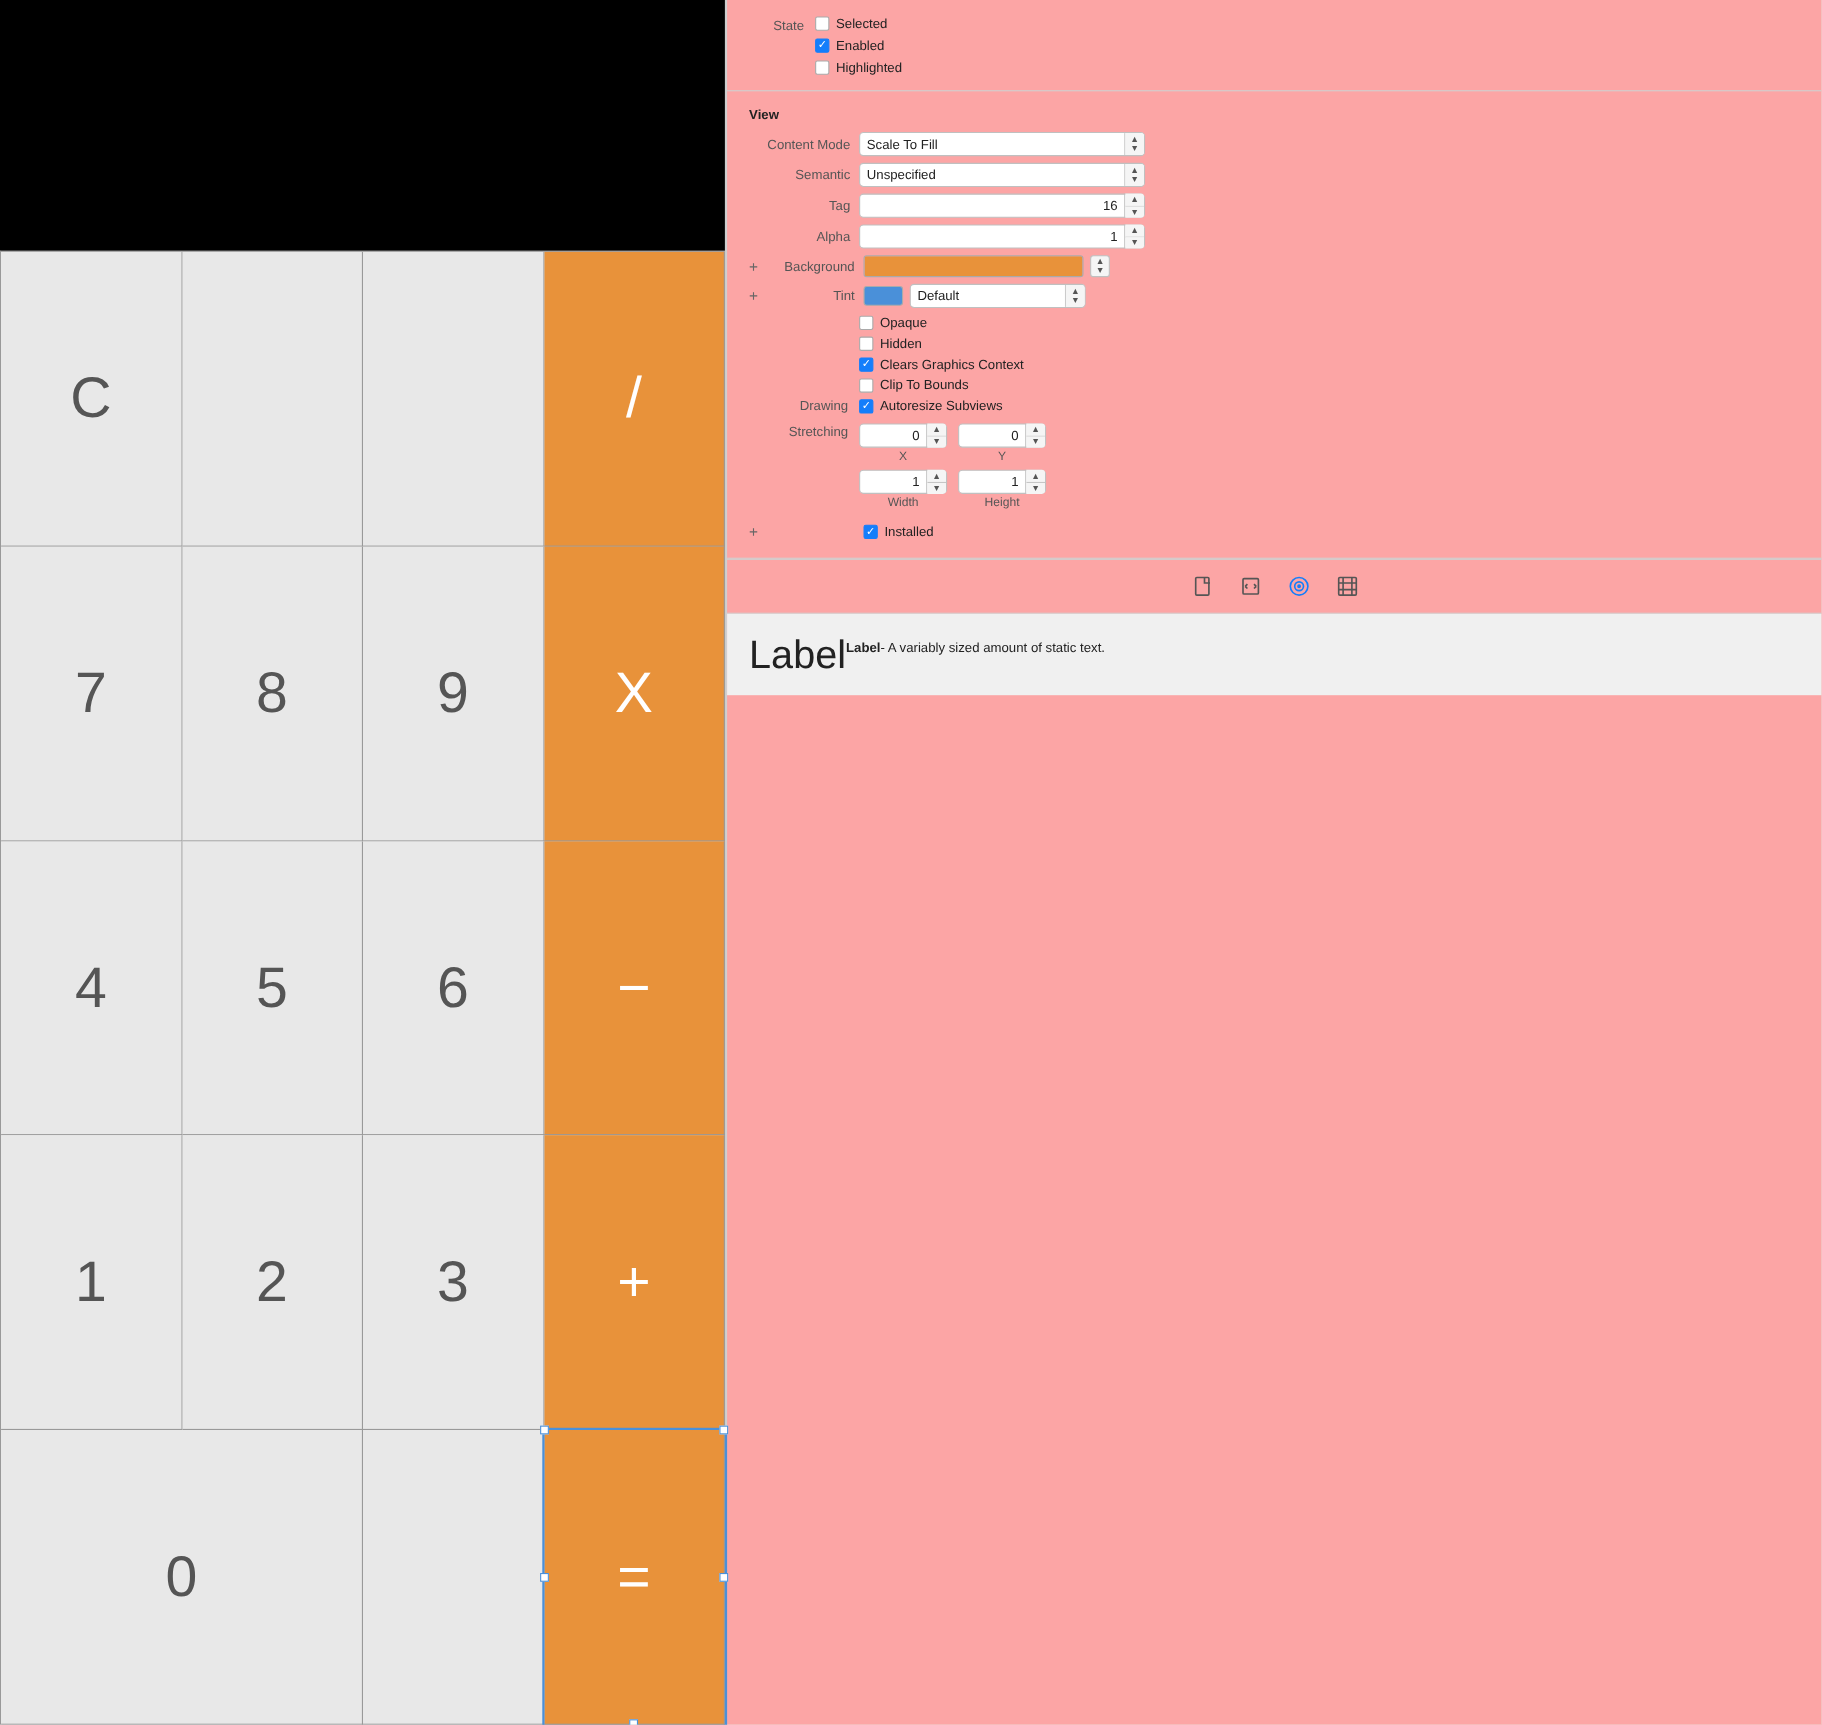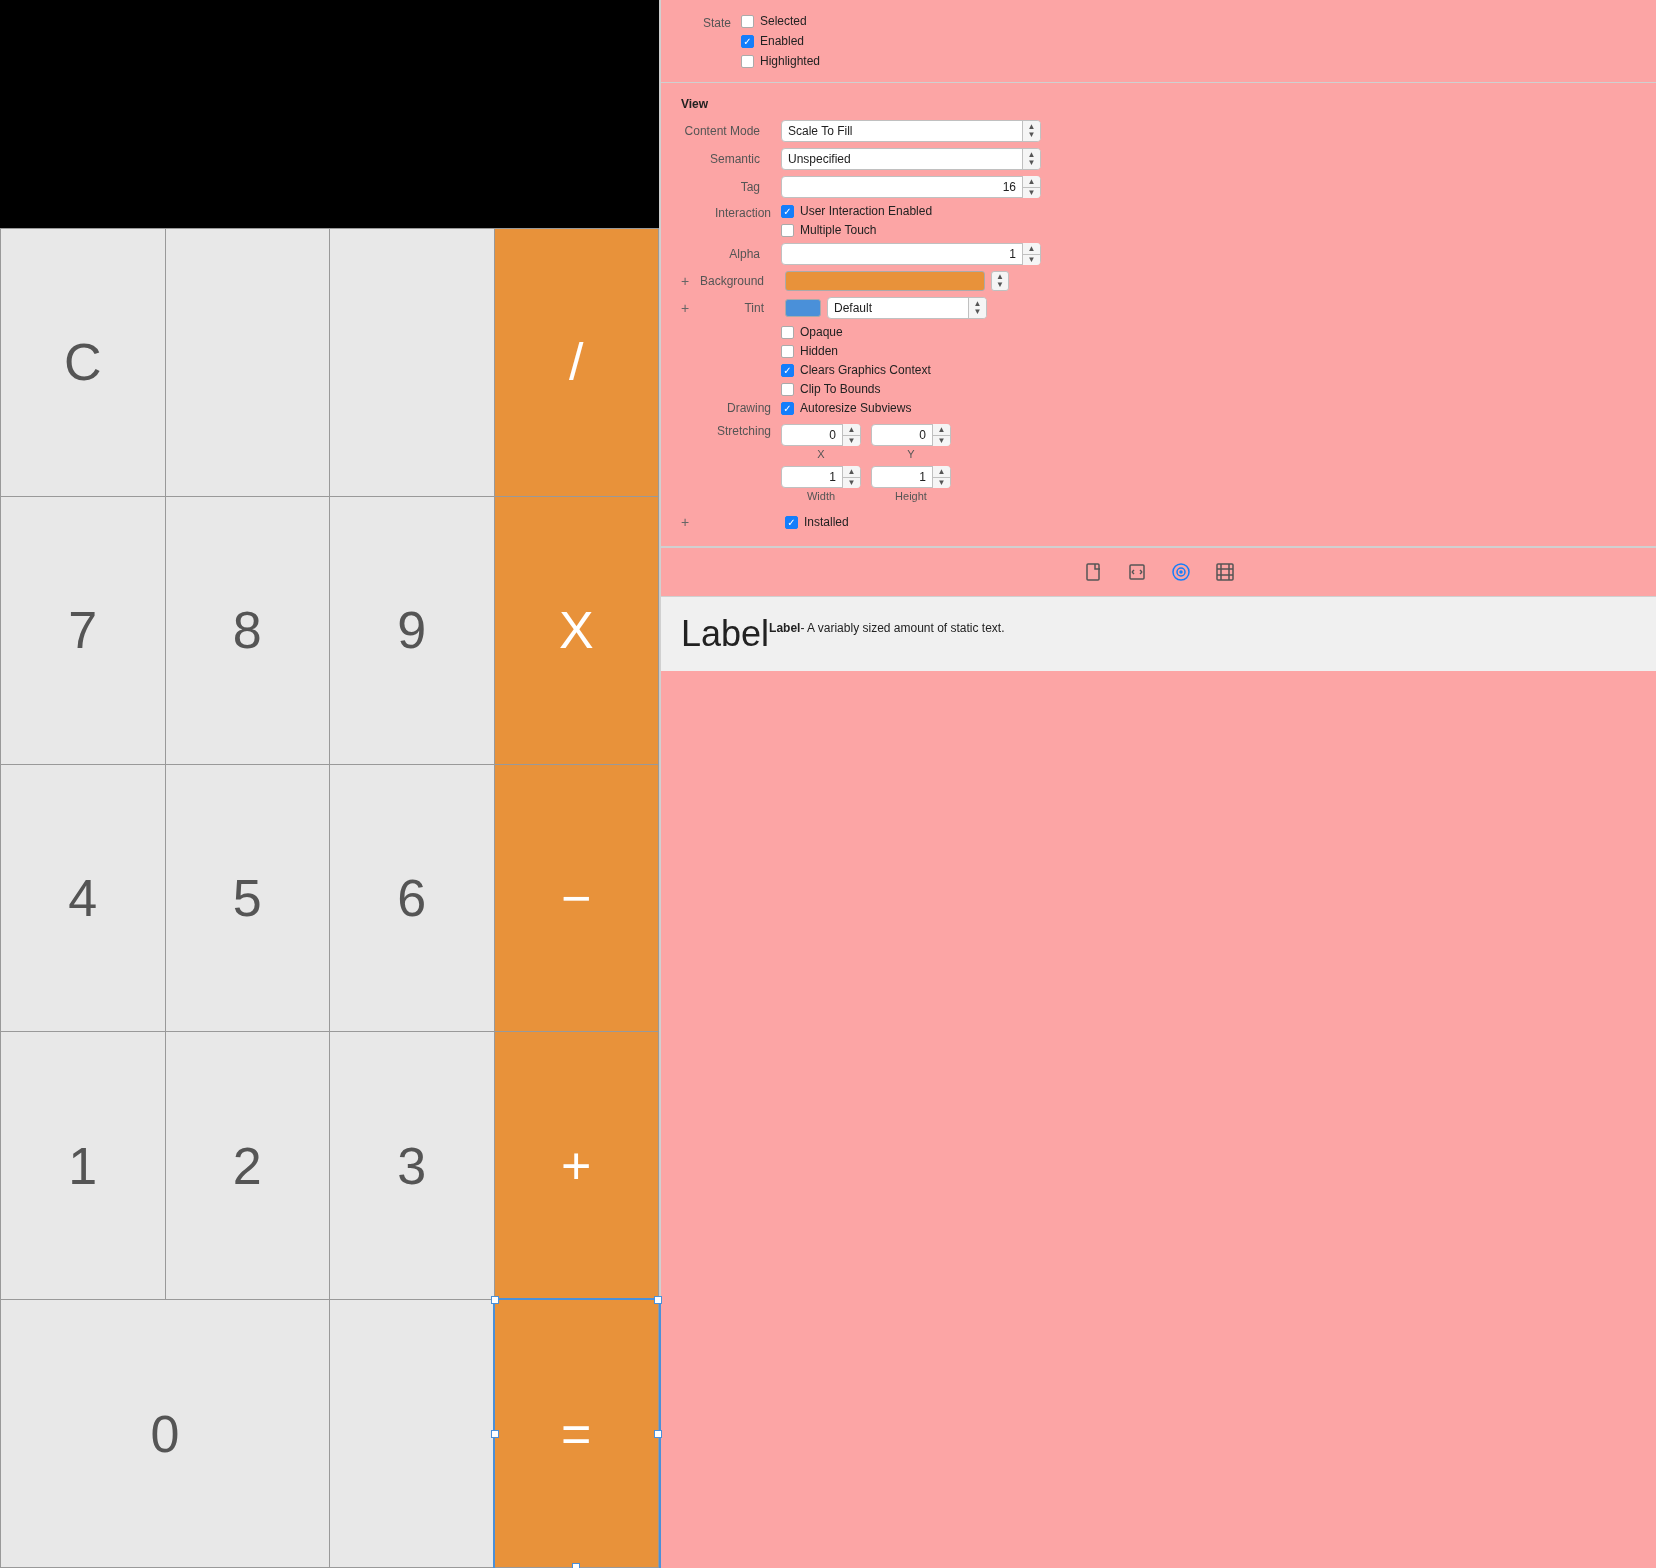--- a/index.html
+++ b/index.html
@@ -157,21 +157,21 @@
       align-items: center;
       padding: 3px 20px;
       min-height: 24px;
     }
 
     .prop-label {
       font-size: 12px;
       color: #555;
       text-align: right;
       min-width: 100px;
-      padding-right: 21px;
+      padding-right: 8px;
     }
 
     .plus-btn {
       font-size: 14px;
       color: #666;
       margin-right: 4px;
       cursor: pointer;
       width: 14px;
     }
 
@@ -580,33 +580,20 @@
       <div class="prop-label">Tag</div>
       <div class="tag-input">
         <span class="tag-input-text">16</span>
         <div class="stepper">
           <div class="stepper-btn">▲</div>
           <div class="stepper-btn">▼</div>
         </div>
       </div>
     </div>
 
-    <div class="interaction-row">
-      <div class="interaction-label">Interaction</div>
-      <div class="interaction-checks">
-        <div class="checkbox-row">
-          <div class="checkbox checked"></div>
-          <span>User Interaction Enabled</span>
-        </div>
-        <div class="checkbox-row">
-          <div class="checkbox"></div>
-          <span>Multiple Touch</span>
-        </div>
-      </div>
-    </div>
 
     <div class="prop-row">
       <div class="prop-label">Alpha</div>
       <div class="alpha-input">
         <span class="tag-input-text">1</span>
         <div class="stepper">
           <div class="stepper-btn">▲</div>
           <div class="stepper-btn">▼</div>
         </div>
       </div>

